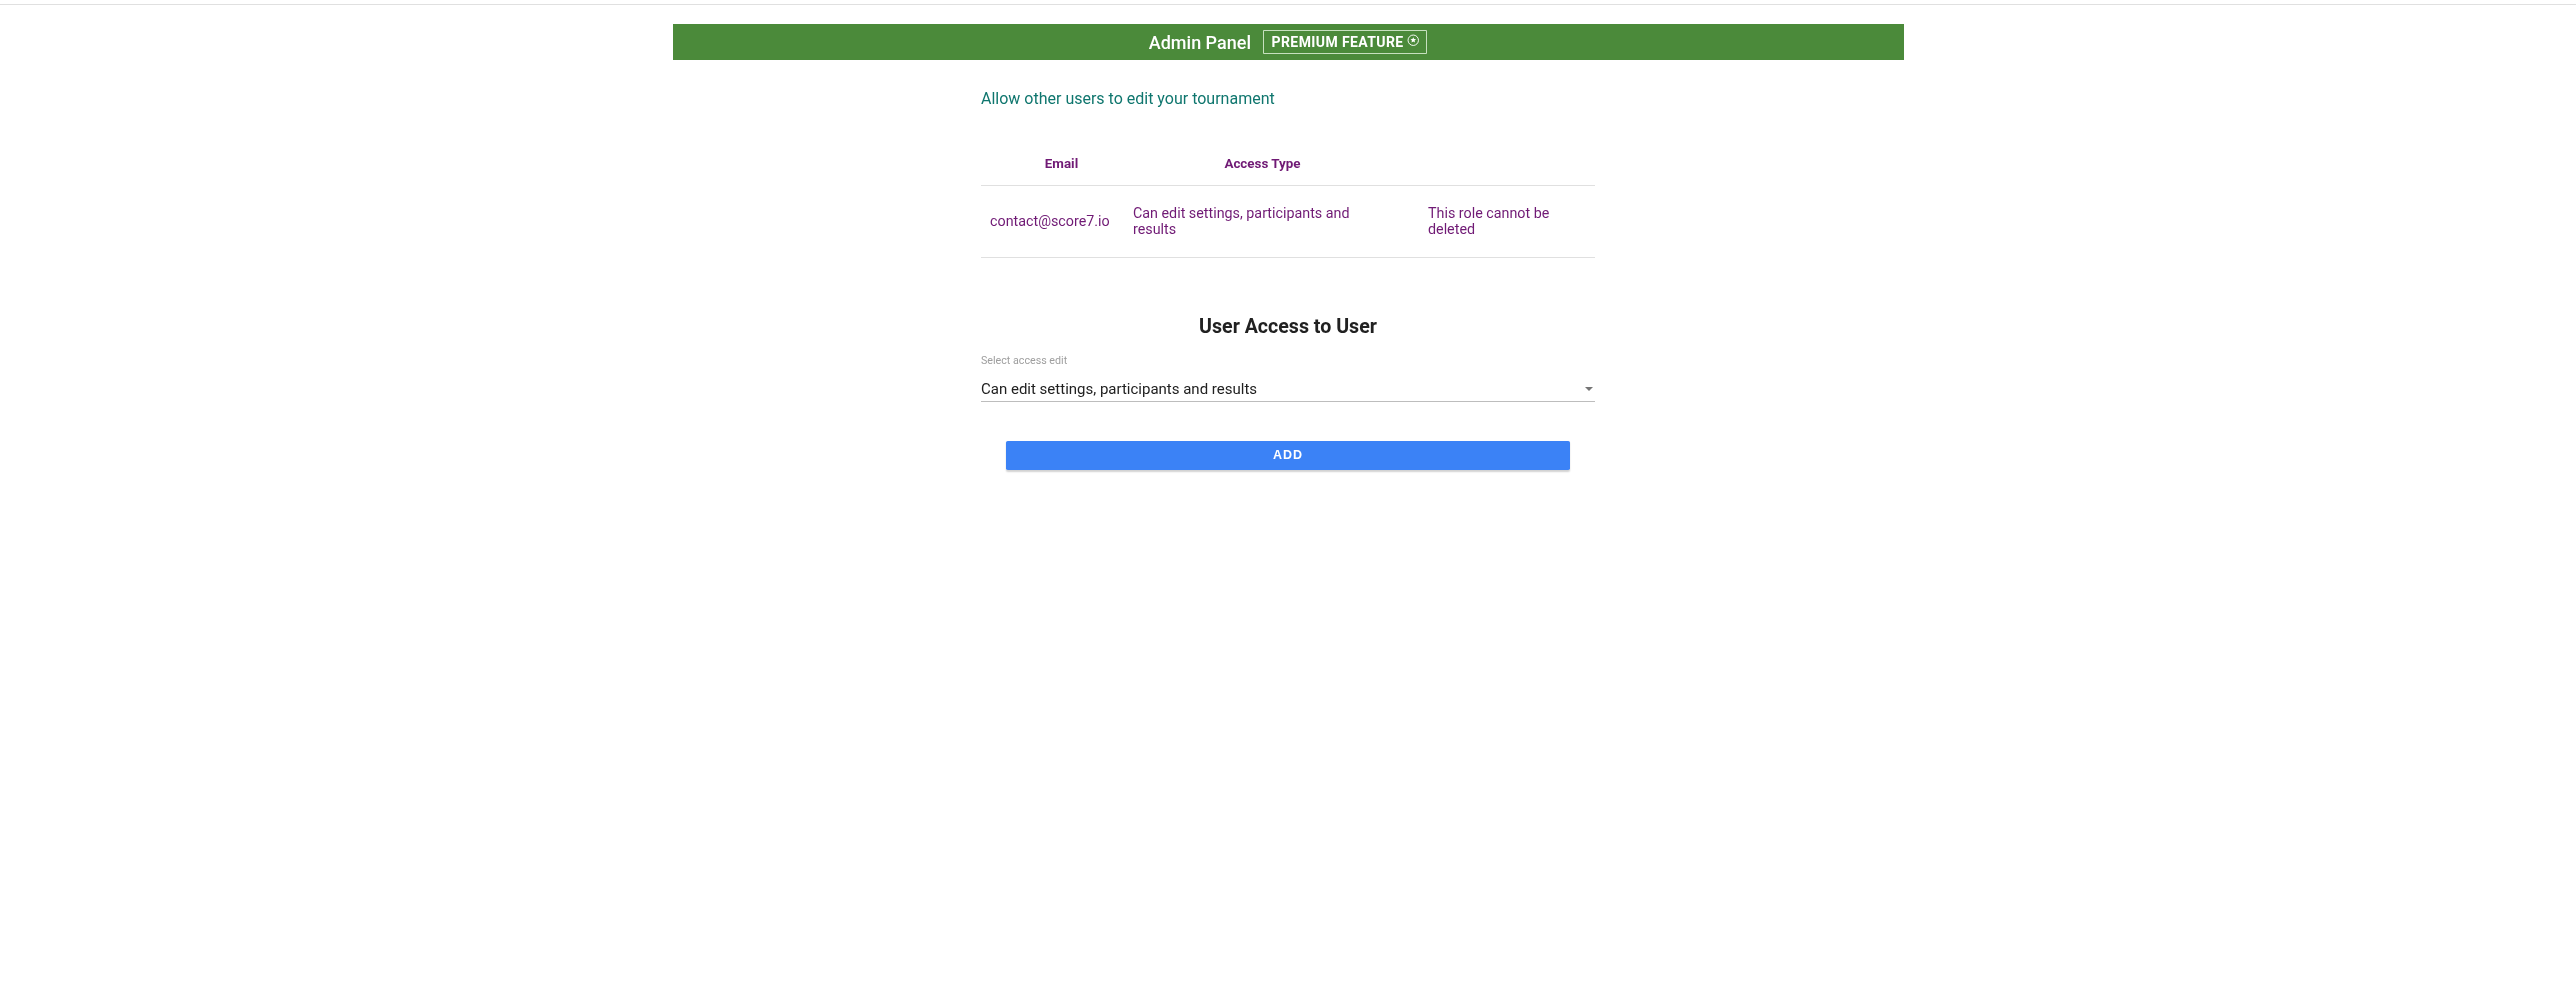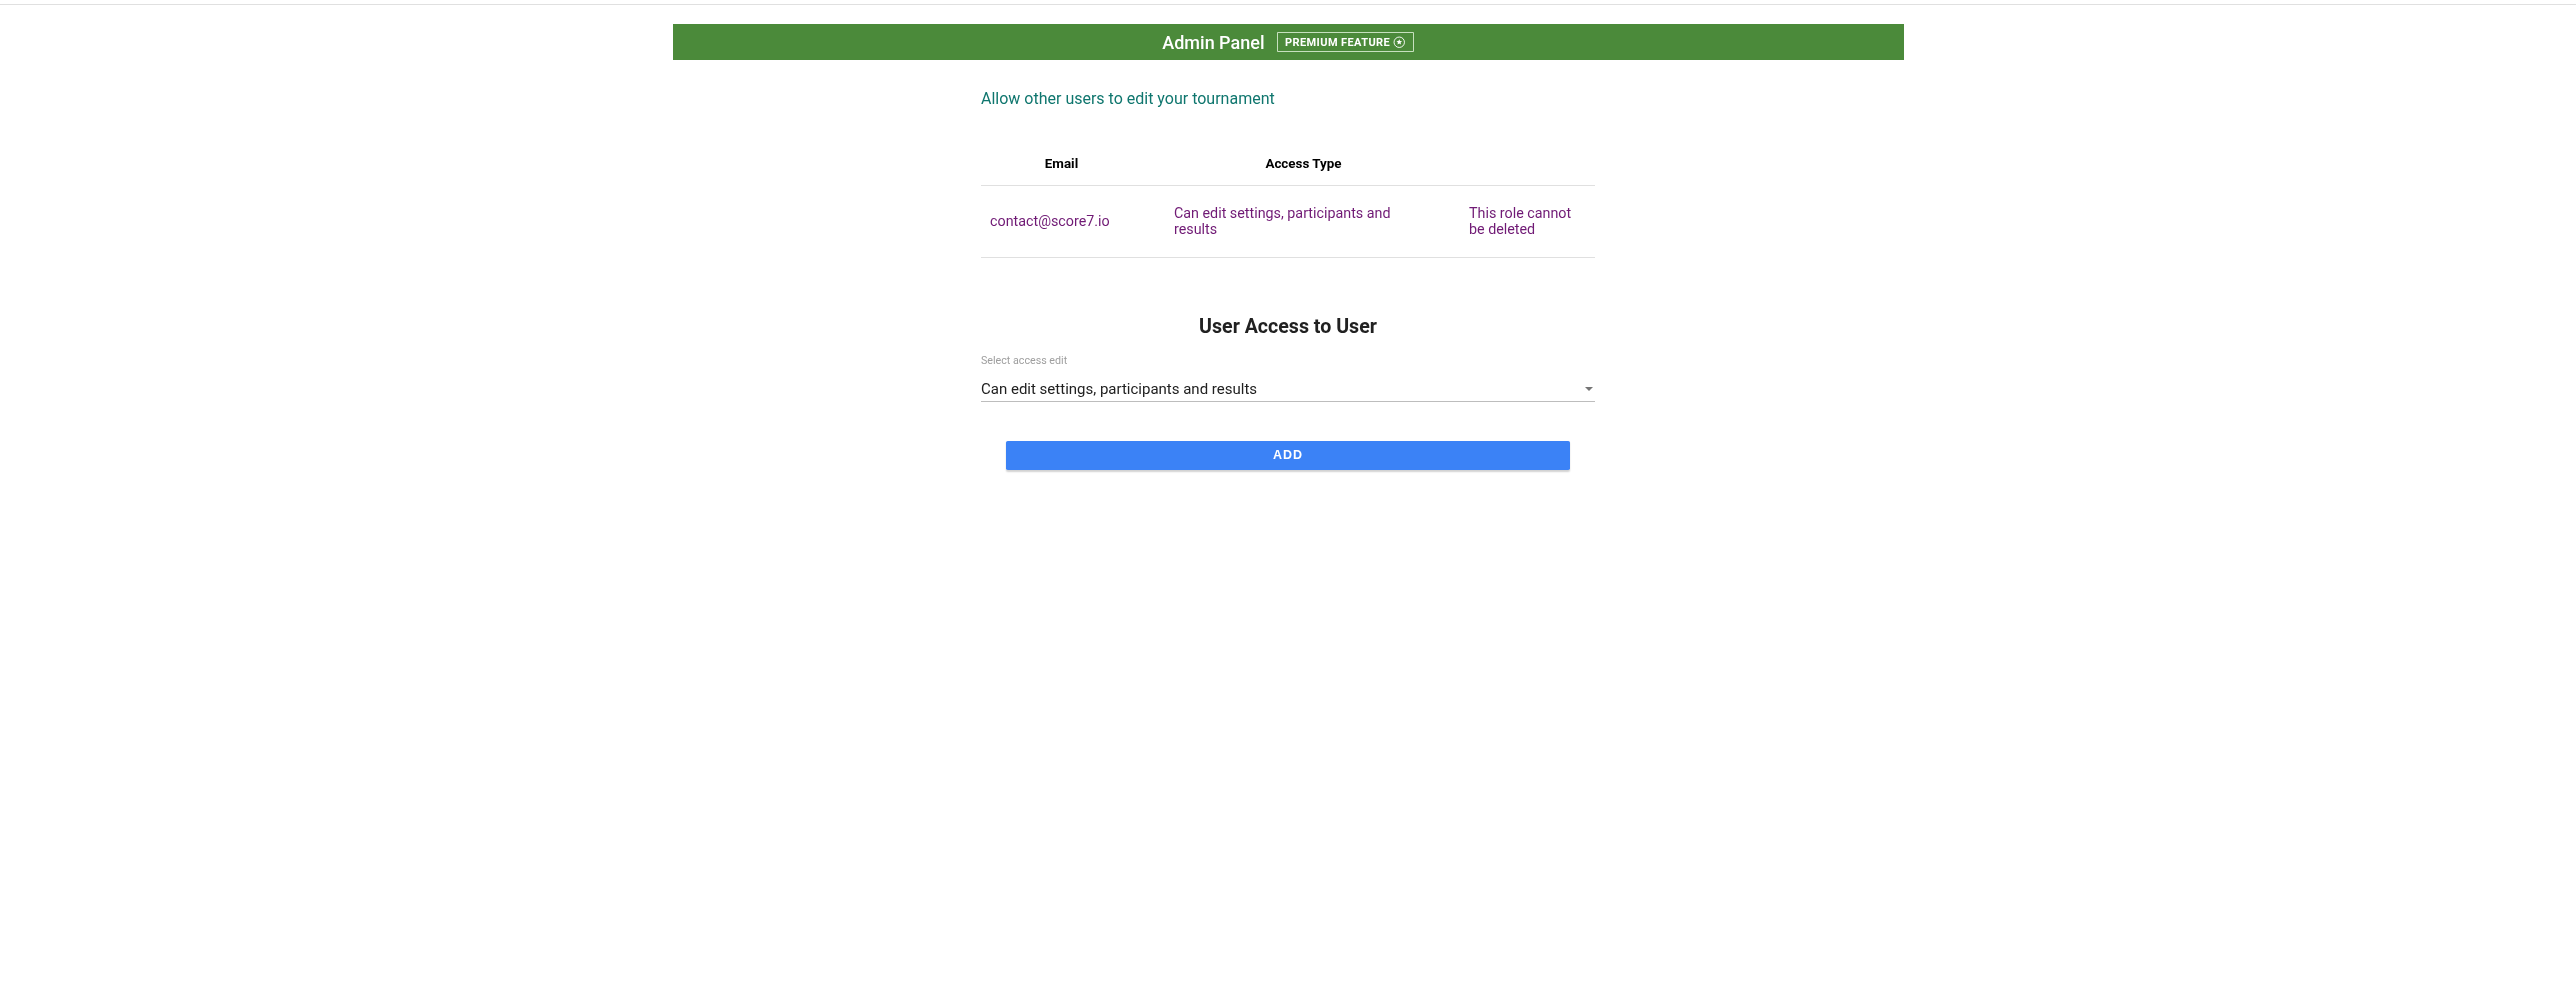--- a/index.html
+++ b/index.html
@@ -37,21 +37,21 @@
       color: #ffffff;
       font-size: 18px;
       font-weight: 500;
     }
     .premium-pill {
       display: inline-flex;
       gap: 3px;
       border: 0.9px solid #c7e0bf;
       padding: 2.7px 7.1px;
       color: #ffffff;
-      font-size: 11px;
+      font-size: 14px;
       font-weight: 700;
       letter-spacing: 0.4px;
       border-radius: 0.9px;
     }
     .premium-icon-svg {
       width: 12.5px;
       height: 12.5px;
       display: block;
     }
 
@@ -68,39 +68,38 @@
 
     .access-table {
       margin-top: 48px;
       width: 100%;
     }
     .table-header {
       display: flex;
       padding: 0 9px 14.3px 9px;
       font-size: 13.4px;
       font-weight: 700;
-      color: #000000;
+      color: #701a75;
       border-bottom: 0.9px solid #e0e0e0;
     }
     .table-row {
       display: flex;
       align-items: center;
       padding: 19.6px 9px;
       font-size: 14.3px;
       color: #701a75;
       border-bottom: 0.9px solid #e0e0e0;
     }
     .col-email {
       flex: 0 0 143px;
       text-align: left;
     }
     .col-type {
       flex: 0 0 259px;
       text-align: left;
-      margin-left: 41px;
     }
     .col-extra {
       flex: 1;
       text-align: left;
       padding-left: 36px;
     }
     .table-header .col-email {
       text-align: center;
     }
     .table-header .col-type {

